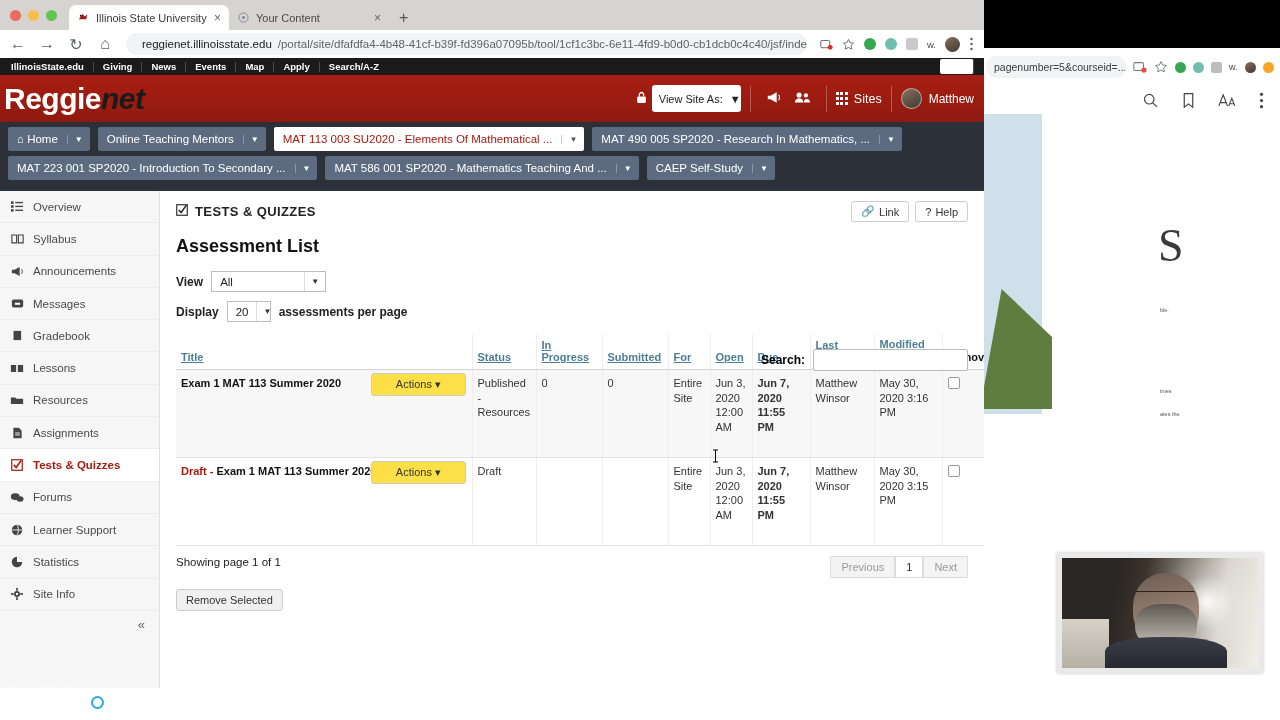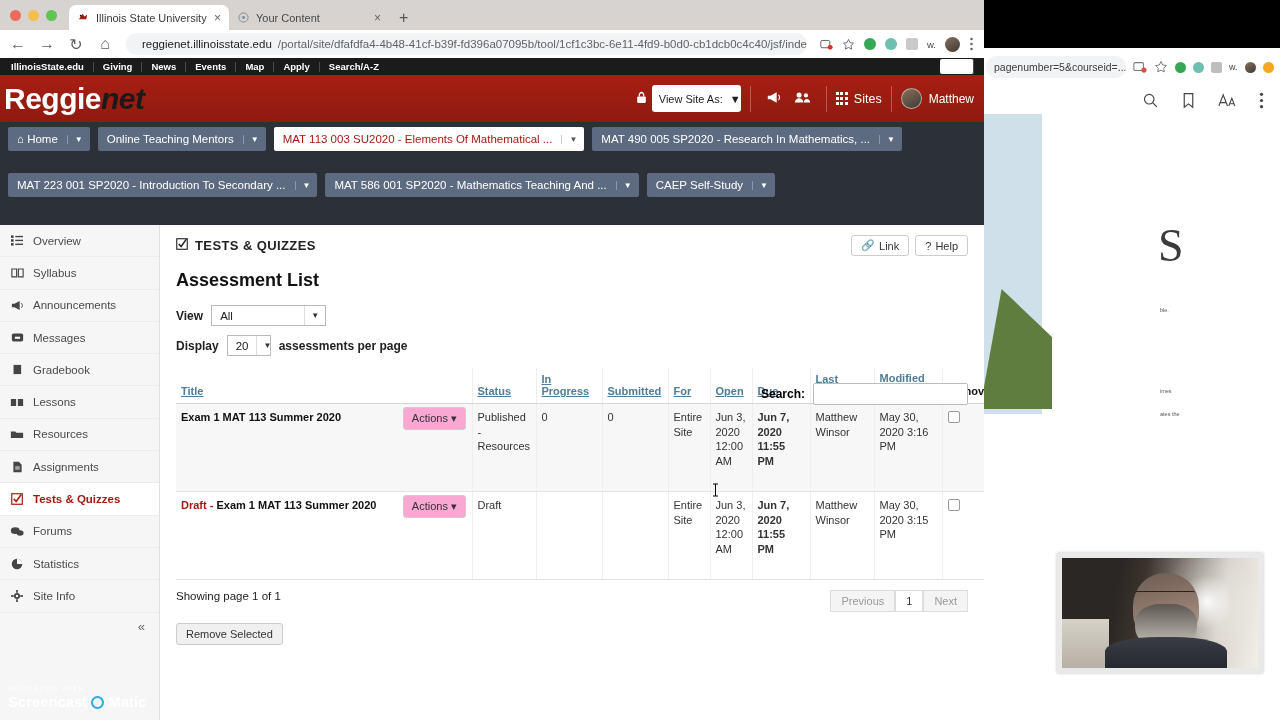--- a/index.html
+++ b/index.html
@@ -182,21 +182,21 @@
   .sites-txt { color: #fff; font-size: 12.5px; margin-left: 6px; }
   .avatar {
     width: 21px; height: 21px; border-radius: 50%;
     background: linear-gradient(150deg,#8b6f5a,#3d3a36);
     border: 1px solid rgba(255,255,255,.5);
   }
   .uname { color: #fff; font-size: 12px; margin-left: 7px; }
 
   
   .sitenav { background: #2c3038; padding: 5px 8px 6px 8px; }
-  .sitenav-row { display: flex; gap: 8px; margin-bottom: 22px; }
+  .sitenav-row { display: flex; gap: 8px; margin-bottom: 5px; }
   .snt {
     display: flex; align-items: center; height: 24px;
     background: #5c6b80; color: #fff; font-size: 11.5px; border-radius: 2px;
   }
   .snt .t { padding: 0 9px; white-space: nowrap; }
   .snt .c { border-left: 1px solid rgba(255,255,255,.3); padding: 0 7px; font-size: 8px; }
   .snt.cur { background: #fff; color: #a31a10; }
   .snt.cur .c { color: #555; border-left: 1px solid #ccc; }
 
   
@@ -252,22 +252,22 @@
     border-right: 1px solid #eee; border-bottom: 1px solid #e3e3e3;
     vertical-align: top; padding: 6px 5px; color: #333; line-height: 1.33;
   }
   table.alist tr.row1 td { background: #f7f7f7; }
   table.alist tr.row2 td { background: #fff; }
   td.title-cell { position: relative; }
   .t-name { font-weight: bold; color: #111; display: inline; }
   .t-draft { font-weight: bold; color: #a31a10; }
   .actions-btn {
     position: absolute; right: 6px; top: 3px;
-    border: 1px solid #ccc; background: #f9a8d4; font-size: 11px; color: #333;
-    padding: 4px 8px; border-radius: 3px;
+    border: 1px solid #ccc; background: #fde047; font-size: 11px; color: #333;
+    padding: 4px 24px; border-radius: 3px;
   }
   .due { color: #a31a10; font-weight: bold; }
   .chk { width: 12px; height: 12px; border: 1px solid #999; border-radius: 2px; background:#fff; display:block; margin-top:1px;}
   .foot { display: flex; align-items: flex-start; justify-content: space-between; margin-top: 10px; }
   .foot-l { font-size: 11.5px; color: #222; }
   .pager { display: flex; }
   .pg { border: 1px solid #ddd; background: #f4f4f4; font-size: 11px; color: #999; padding: 4px 10px; }
   .pg.cur { background: #fff; color: #333; }
   .rmbtn { border: 1px solid #ccc; background: #f0f0f0; font-size: 11px; color: #333; padding: 4px 9px; border-radius: 3px; margin-top: 21px;}
 
@@ -589,20 +589,29 @@
           <span>Tests &amp; Quizzes</span>
         </div>
         <div class="side-item">
           <span class="si">
               <svg width="14" height="11" viewBox="0 0 16 12">
                 <ellipse cx="6" cy="5" rx="5" ry="3.8" fill="#444"></ellipse>
                 <ellipse cx="11.5" cy="7.8" rx="4" ry="3.1" fill="#444"></ellipse>
               </svg>
             </span>
           <span>Forums</span>
+        </div>
+        <div class="side-item">
+          <span class="si">
+              <svg width="12" height="12" viewBox="0 0 13 13">
+                <circle cx="6.5" cy="6.5" r="5.7" fill="#444"></circle>
+                <path d="M6.5 .8c2 2.3 2 9.1 0 11.4M.8 6.5h11.4" stroke="#fff" stroke-width=".9" fill="none"></path>
+              </svg>
+            </span>
+          <span>Learner Support</span>
         </div>
         <div class="side-item">
           <span class="si">
               <svg width="12" height="12" viewBox="0 0 13 13">
                 <circle cx="6.5" cy="6.5" r="5.7" fill="#444"></circle>
                 <path d="M6.5 6.5V.8A5.7 5.7 0 0112.2 6.5z" fill="#fff"></path>
               </svg>
             </span>
           <span>Statistics</span>
         </div>

